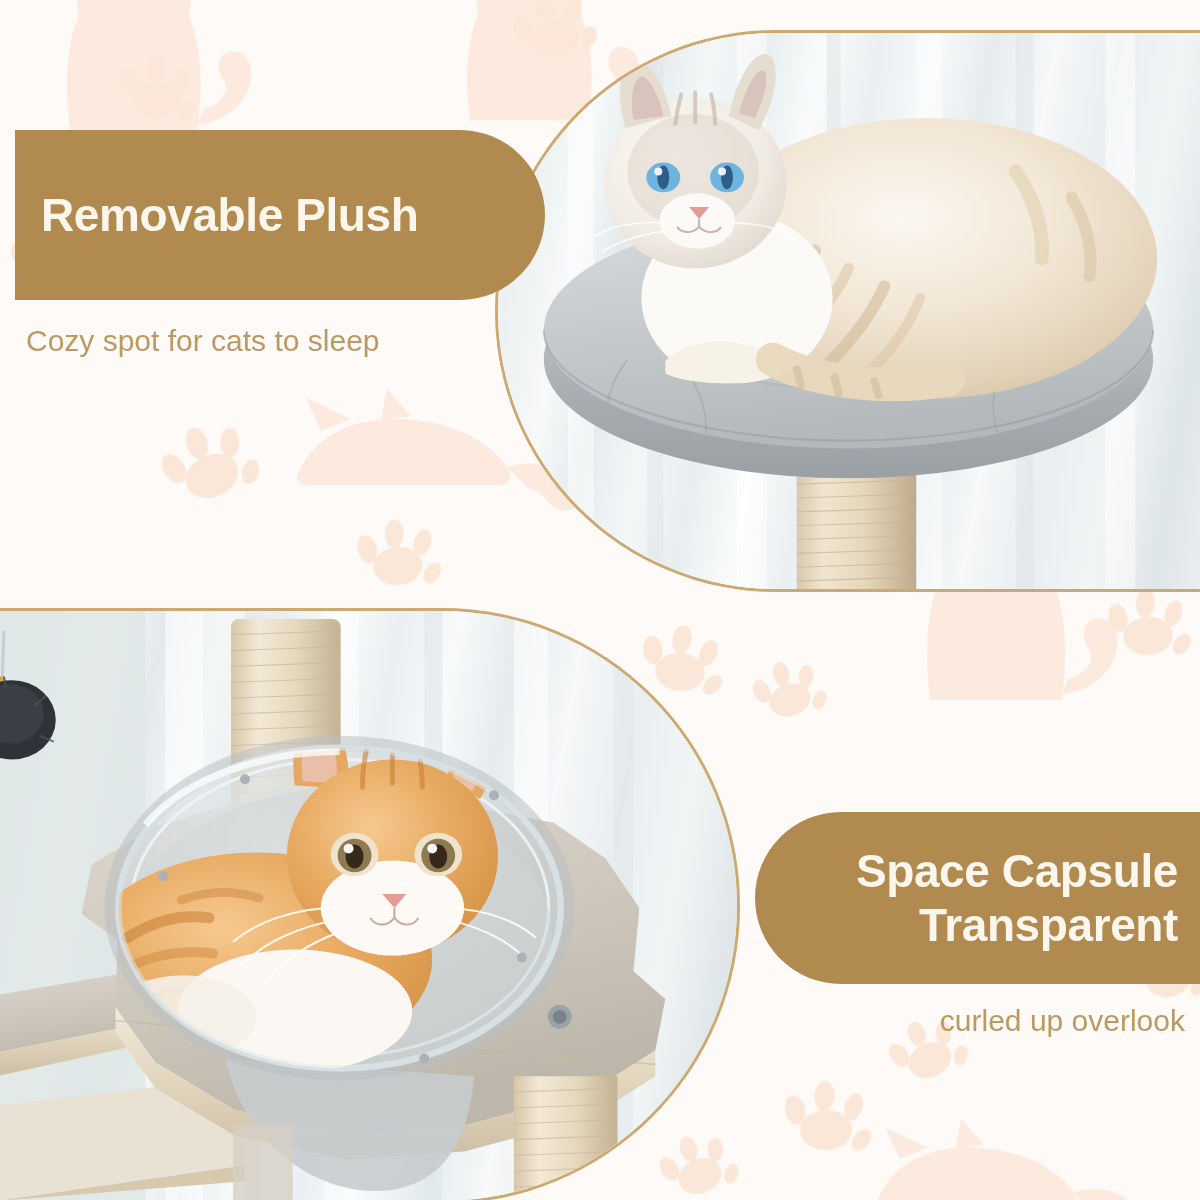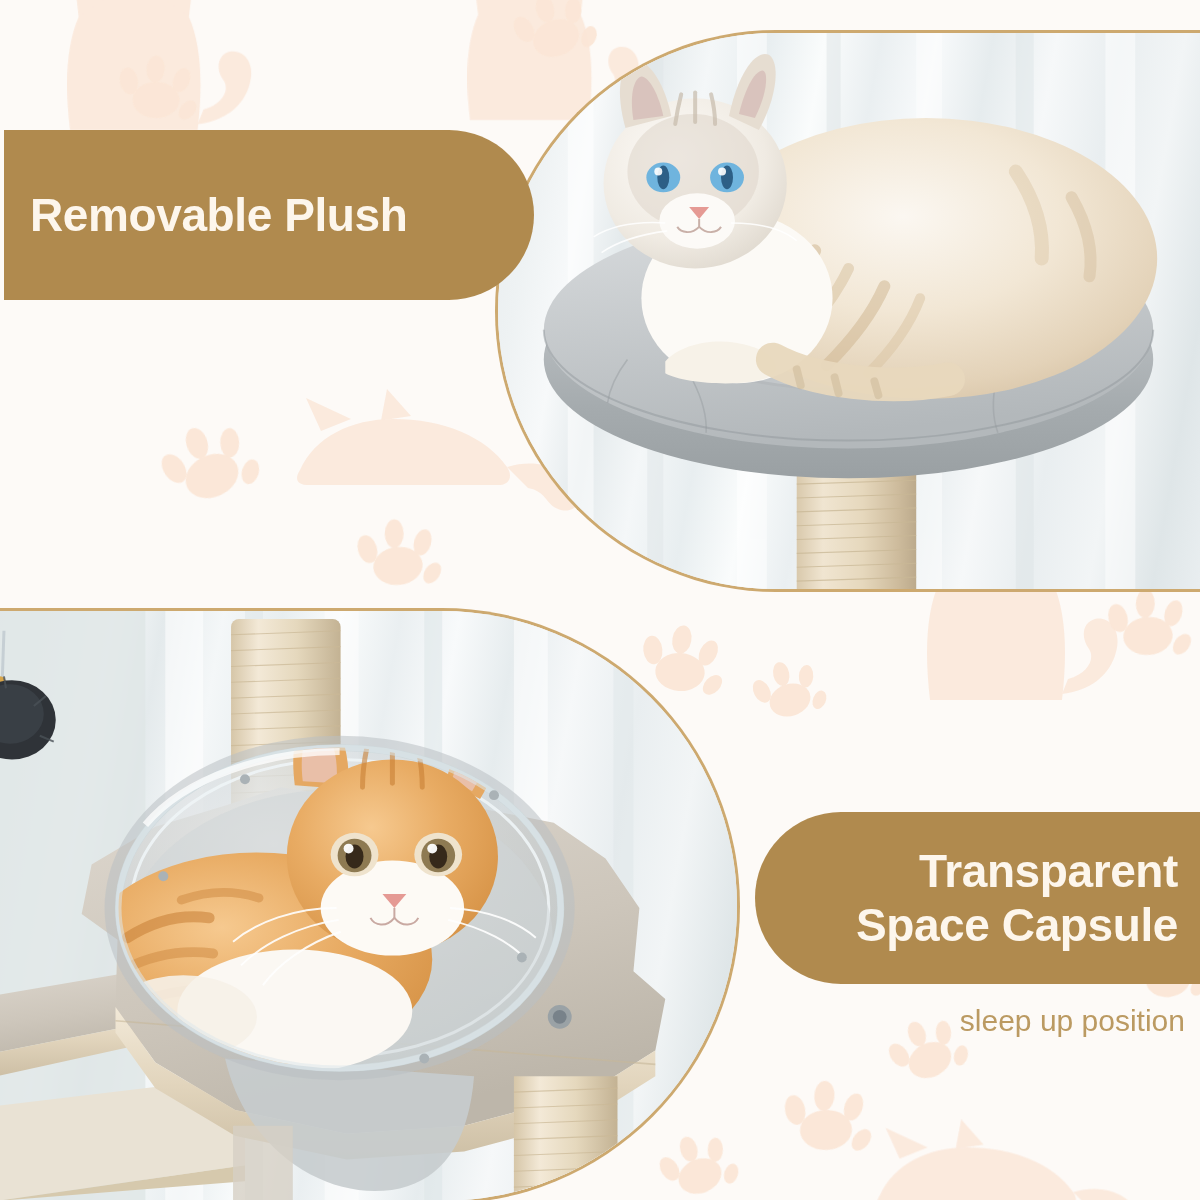--- a/index.html
+++ b/index.html
@@ -50,21 +50,21 @@
   
   .badge {
     position:absolute; z-index:6;
     background:#b08a4e;
     color:#fdf6ec;
     display:flex; flex-direction:column; justify-content:center;
     font-weight:700;
     letter-spacing:-0.4px;
   }
   #badge-perch {
-    left:4px; top:130px; width:530px; height:170px;
+    left:15px; top:130px; width:530px; height:170px;
     border-radius:0 92px 92px 0;
     padding:0 28px 0 26px;
     font-size:46px; line-height:1.18;
   }
   #badge-capsule {
     left:755px; top:812px; width:445px; height:172px;
     border-radius:92px 0 0 92px;
     padding:0 22px 0 30px;
     font-size:46px; line-height:1.18;
     text-align:right; align-items:flex-end;
@@ -486,22 +486,23 @@
       <rect x="238" y="520" width="60" height="76" fill="#d6d0c4" opacity="0.8"></rect>
     </svg>
   </div>
 </div>
 
 <div class="badge" id="badge-perch">
   <span class="ln">Removable Plush</span>
 </div>
 
 <div class="subtitle" id="sub-perch">
+  <span class="ln">Cozy spot for cats to sleep</span>
 </div>
 
 <div class="badge" id="badge-capsule">
+  <span class="ln">Space Capsule</span>
   <span class="ln">Transparent</span>
-  <span class="ln">Space Capsule</span>
 </div>
 
 <div class="subtitle" id="sub-capsule">
-  <span class="ln">sleep up position</span>
+  <span class="ln">curled up overlook</span>
 </div>
 
 </body></html>

